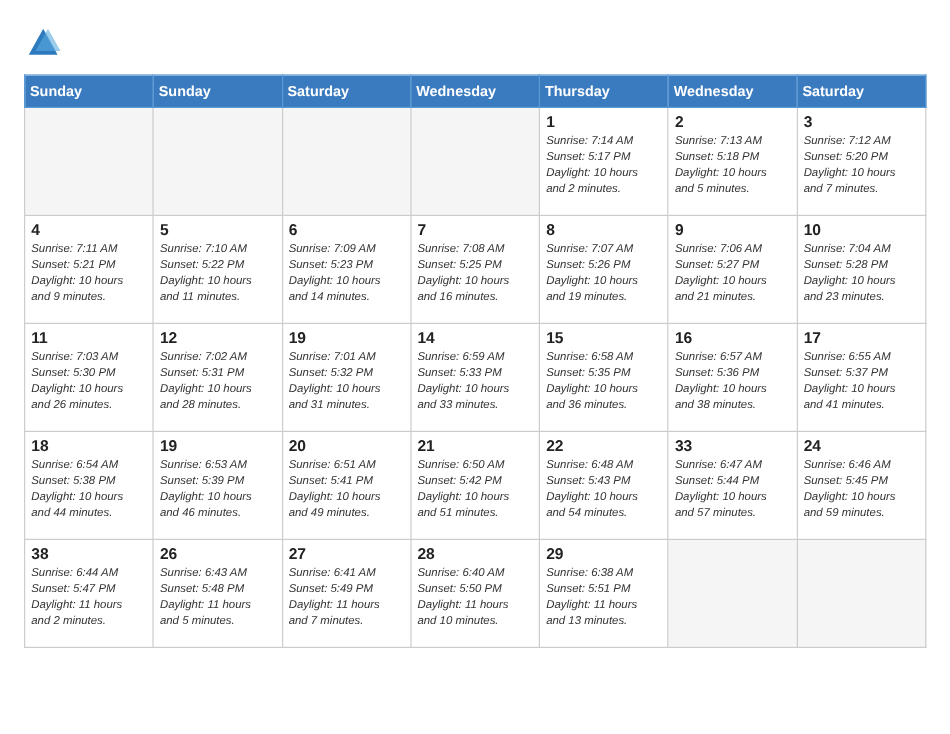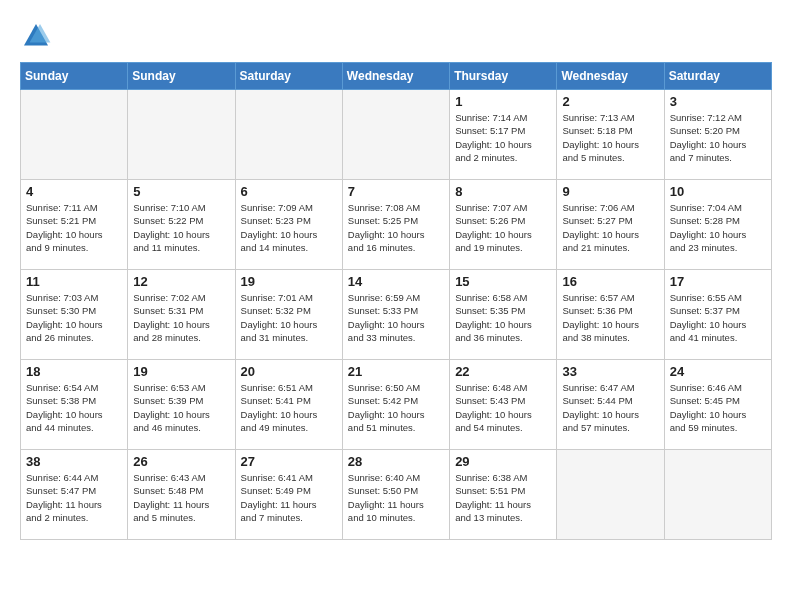--- a/index.html
+++ b/index.html
@@ -73,20 +73,21 @@
     .day-num {
       font-size: 13px;
       font-weight: bold;
       color: #222;
       margin-bottom: 2px;
     }
     .day-info {
       font-size: 9.5px;
       line-height: 1.4;
       color: #333;
+      font-style: italic;
     }
   </style>
 </head>
 <body>
 
 <div class="header">
   <div class="logo">
     <svg class="logo-icon" viewBox="0 0 40 40" xmlns="http://www.w3.org/2000/svg">
       <polygon points="20,5 35,32 5,32" fill="#2e7abf"></polygon>
       <polygon points="25,5 38,28 12,28" fill="#5aaae0" opacity="0.6"></polygon>

